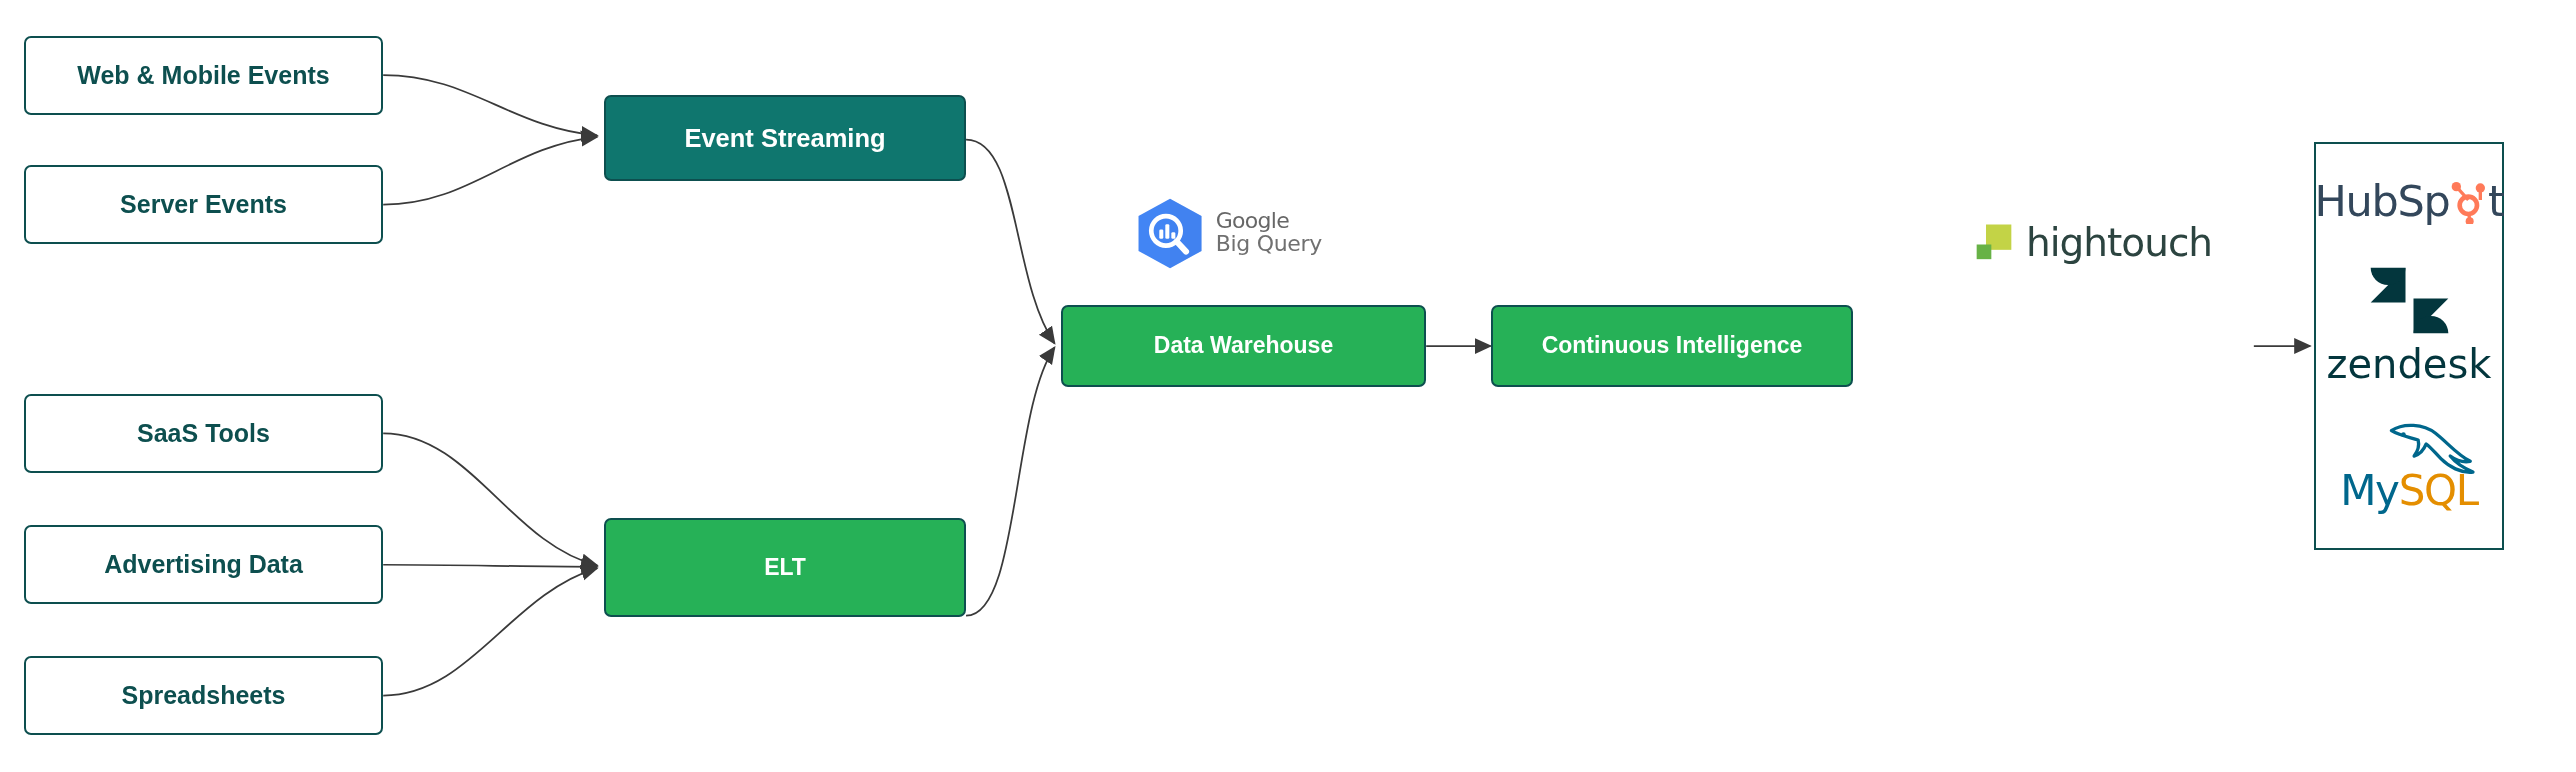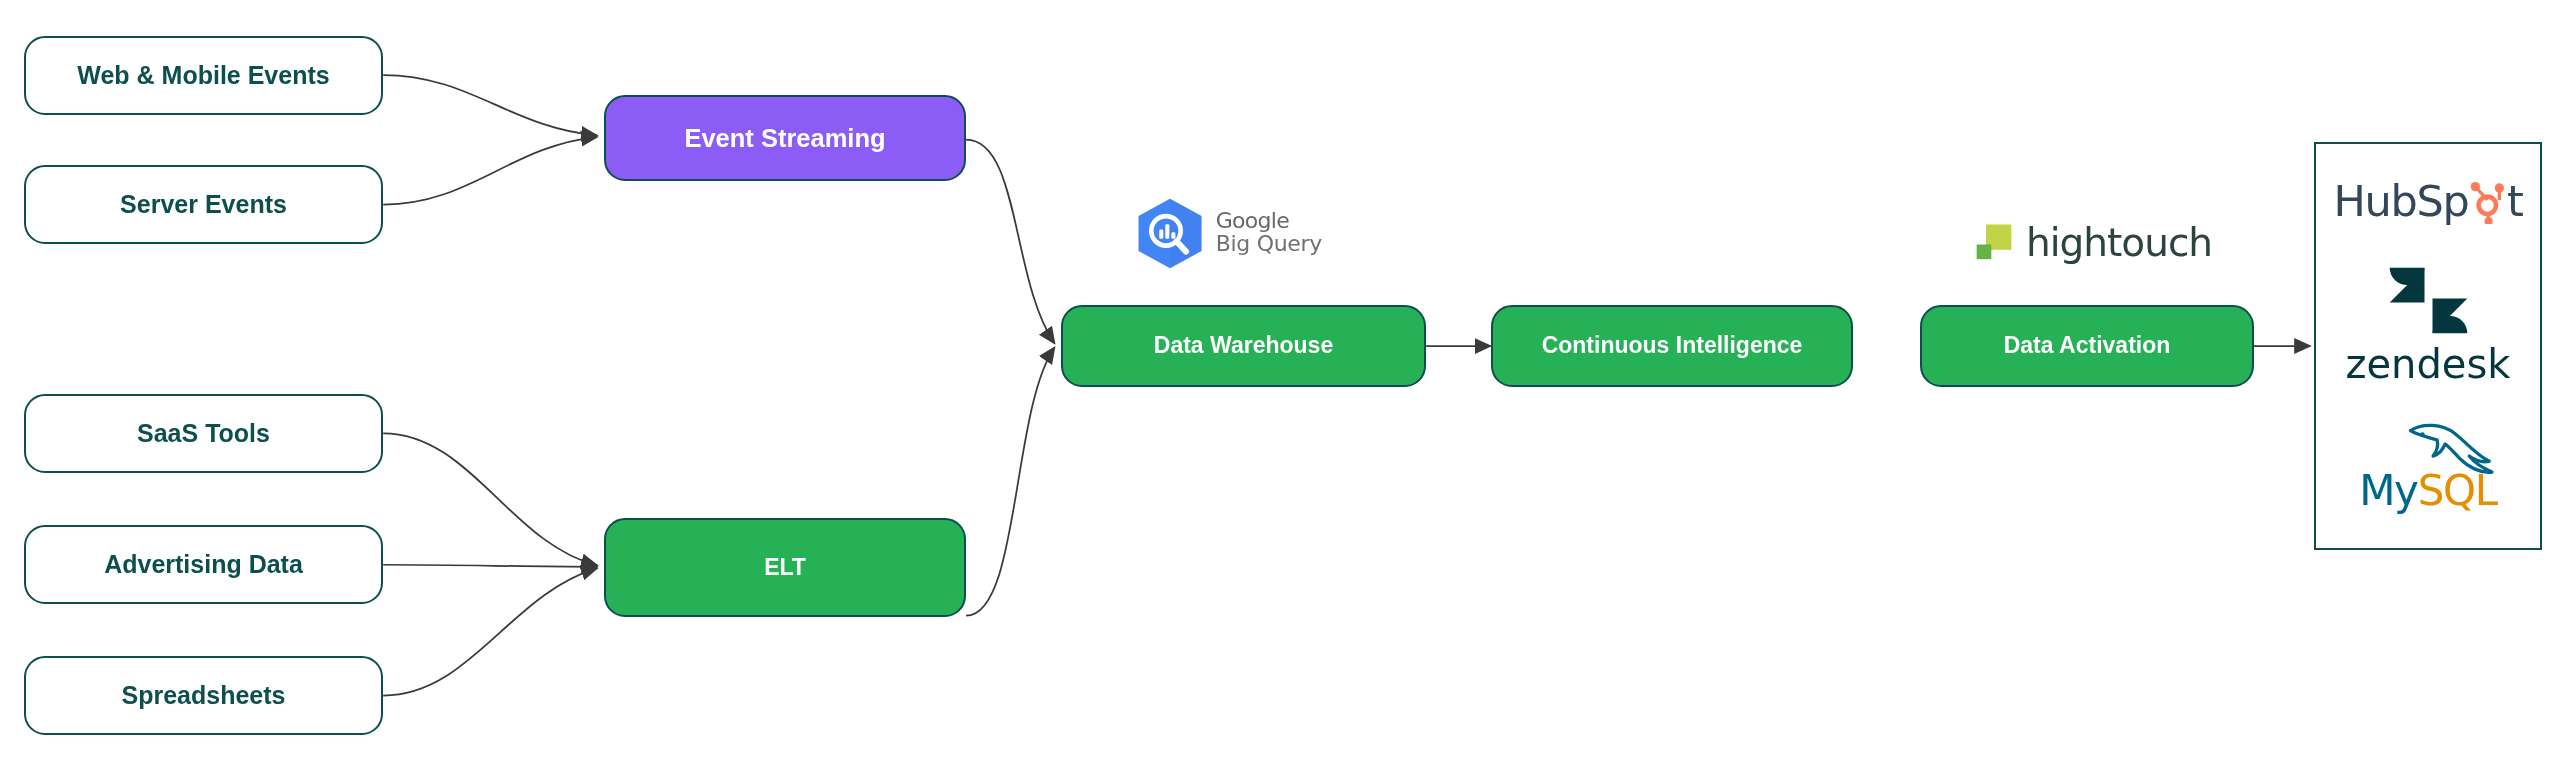--- a/index.html
+++ b/index.html
@@ -26,31 +26,31 @@
     pointer-events: none;
   }
   .node {
     position: absolute;
     box-sizing: border-box;
     display: flex;
     align-items: center;
     justify-content: center;
     text-align: center;
     border: 2px solid #0d4f4f;
-    border-radius: 21px;
+    border-radius: 7px;
     line-height: 1.1;
   }
   .node.source {
     background: #ffffff;
     color: #0d4f4f;
     font-weight: bold;
     font-size: 25px;
   }
   .node.stage-gray {
-    background: #8b5cf6;
+    background: #0f766e;
     color: #ffffff;
     font-weight: bold;
     font-size: 25.5px;
   }
   .node.stage-green {
     background: #26b157;
     color: #ffffff;
     font-weight: bold;
     font-size: 23px;
   }
@@ -200,23 +200,20 @@
   </div>
 
   <div class="node stage-green" style="left:1061px; top:305px; width:365px; height:82px;">
     <span>Data Warehouse</span>
   </div>
 
   <div class="node stage-green" style="left:1491px; top:305px; width:362px; height:82px;">
     <span>Continuous Intelligence</span>
   </div>
 
-  <div class="node stage-green" style="left:1920px; top:305px; width:334px; height:82px;">
-    <span>Data Activation</span>
-  </div>
 
   <div class="logo-slot" style="left:1135px; top:193px; width:228px; height:81px;">
     <div class="logo-row">
       <svg width="70" height="75" viewBox="0 0 104 112">
         <polygon points="52,4 99,30 99,82 52,108 5,82 5,30" fill="#4285f4"></polygon>
         <polygon points="52,4 99,30 99,82 52,108" fill="#3f7ee8" opacity="0.35"></polygon>
         <g stroke="#ffffff" fill="none" stroke-width="7">
           <circle cx="46" cy="52" r="22"></circle>
           <line x1="62" y1="68" x2="76" y2="83" stroke-width="9" stroke-linecap="round"></line>
         </g>
@@ -237,21 +234,21 @@
   <div class="logo-slot" style="left:1974px; top:213px; width:282px; height:58px;">
     <div class="logo-row">
       <svg width="40" height="47" viewBox="0 0 60 70">
         <rect x="18" y="8" width="38" height="38" fill="#c3d346"></rect>
         <rect x="4" y="38" width="22" height="22" fill="#67b246"></rect>
       </svg>
       <span class="ht-word">hightouch</span>
     </div>
   </div>
 
-  <div class="dest-box" style="left:2314px; top:142px; width:228px; height:408px;">
+  <div class="dest-box" style="left:2314px; top:142px; width:190px; height:408px;">
 
     <div class="dest-item">
       <div class="logo-row" style="align-items:center;">
         <span class="hubspot-word">HubSp</span>
         <svg width="44" height="44" viewBox="0 0 66 66" style="margin:0 -2.7px 0 -2.7px;">
           <circle cx="32" cy="38" r="13" fill="none" stroke="#ff7a59" stroke-width="7"></circle>
           <circle cx="50" cy="12" r="7" fill="#ff7a59"></circle>
           <circle cx="14" cy="10" r="7" fill="#ff7a59"></circle>
           <circle cx="34" cy="62" r="6" fill="#ff7a59"></circle>
           <line x1="14" y1="10" x2="32" y2="30" stroke="#ff7a59" stroke-width="5"></line>

